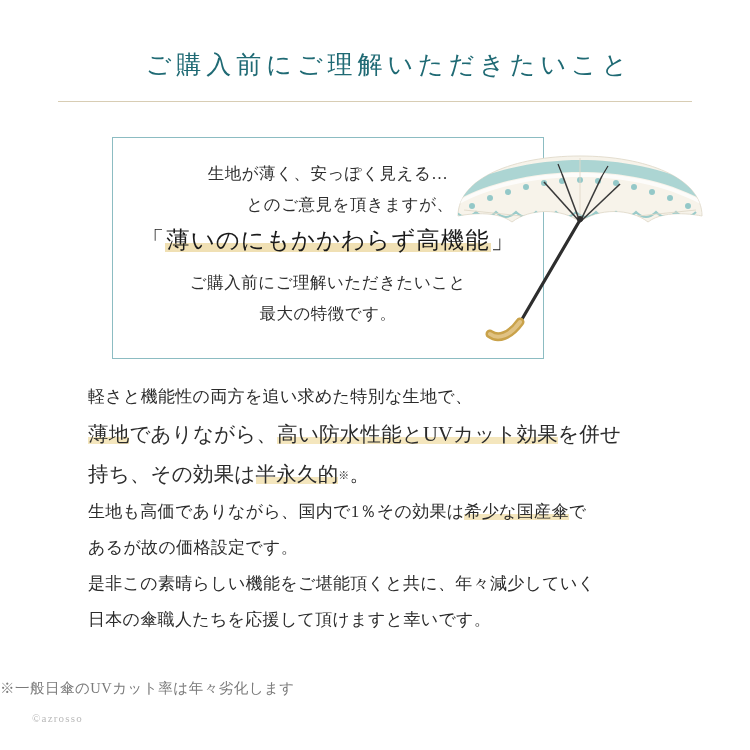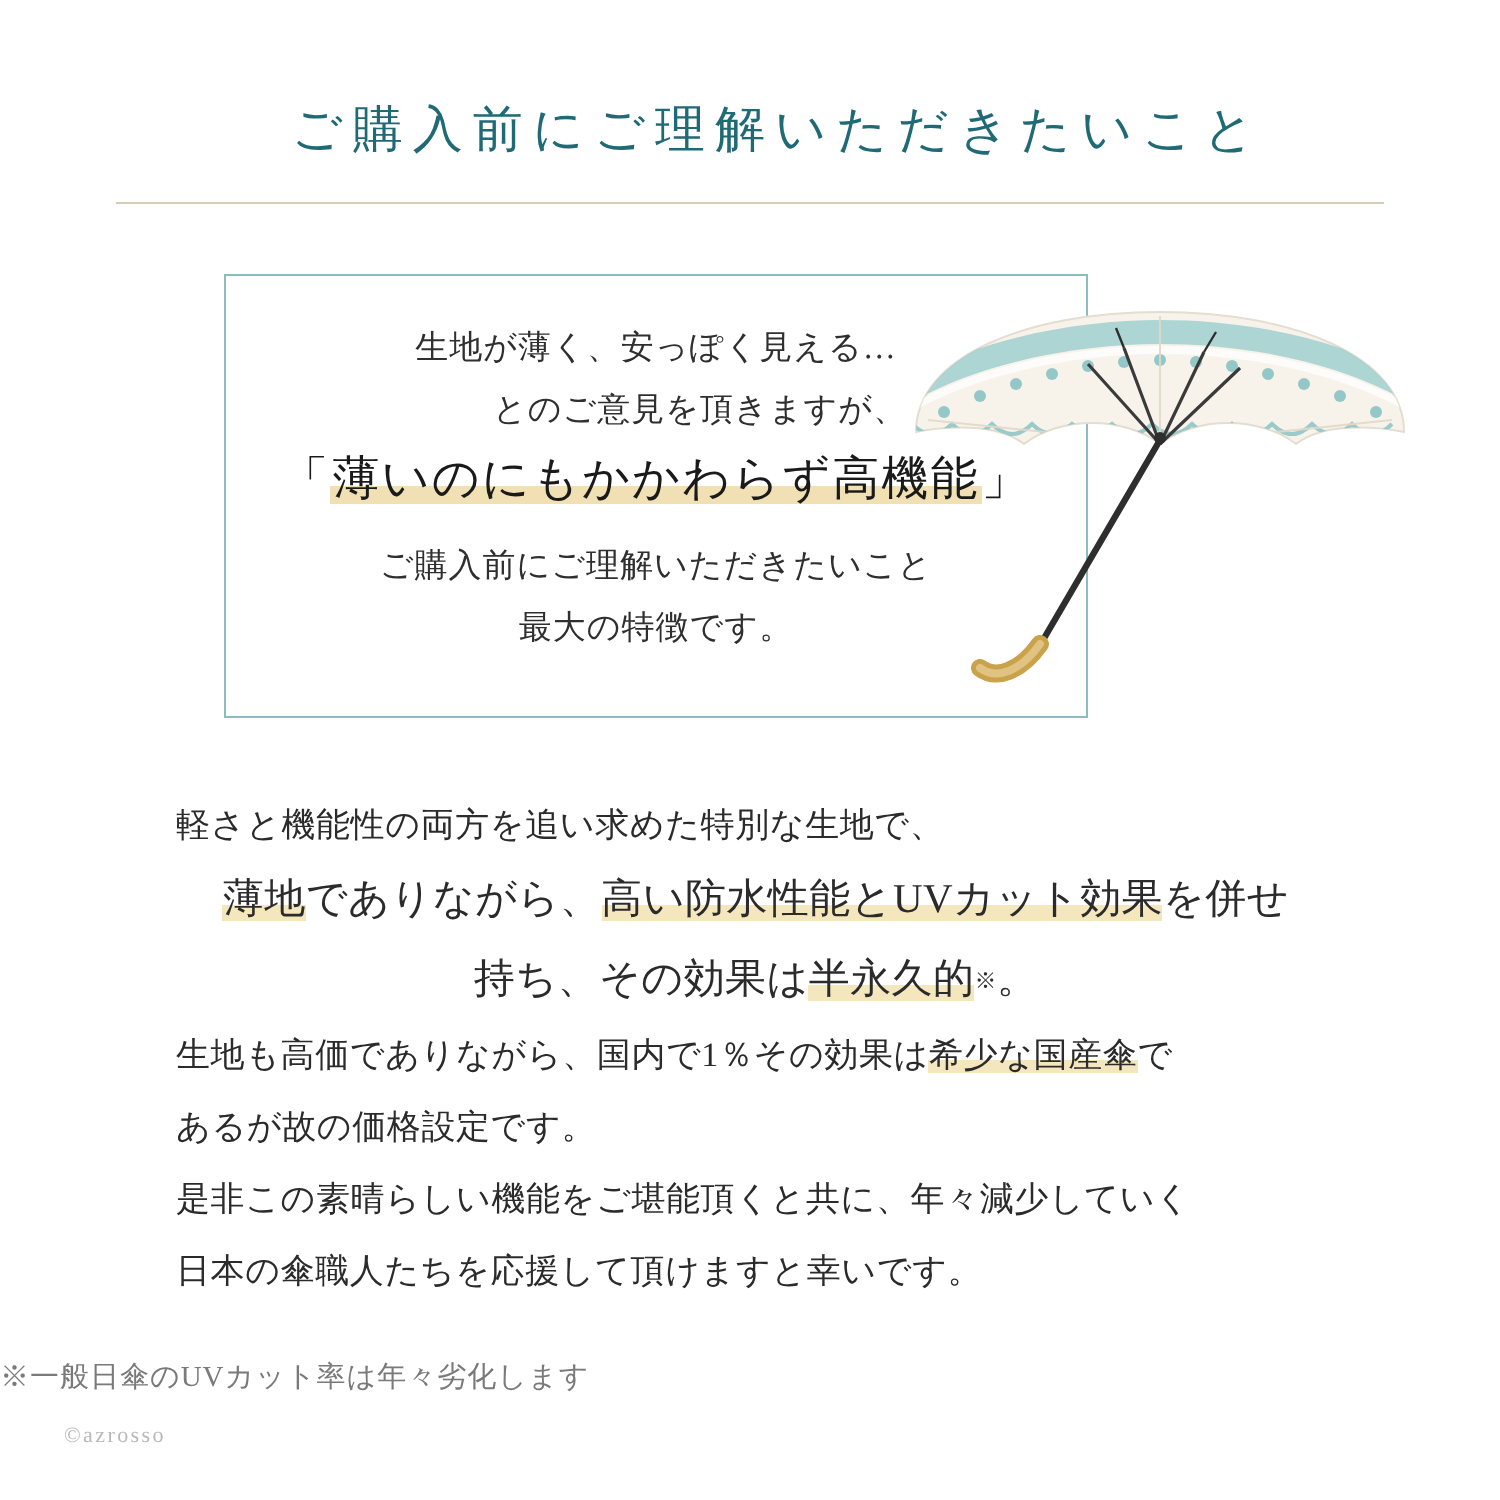--- a/index.html
+++ b/index.html
@@ -94,35 +94,34 @@
     left: 452px;
     top: 150px;
     width: 256px;
     height: 200px;
   }
 
   
   .body-copy {
     position: absolute;
     left: 88px;
-    top: 404px;
+    top: 388px;
     width: 580px;
   }
   .b-line {
     font-size: 17px;
     letter-spacing: 0.3px;
     line-height: 1.0;
     margin-bottom: 19px;
     color: #2b2b2b;
     white-space: nowrap;
   }
   .b-line.big {
     font-size: 20.5px;
     letter-spacing: 0.2px;
-    text-align: center;
   }
   .hl {
     background: linear-gradient(transparent 62%, #f4e6bd 62%, #f4e6bd 97%, transparent 97%);
   }
   .sup {
     font-size: 11px;
     vertical-align: 2px;
   }
 
   

